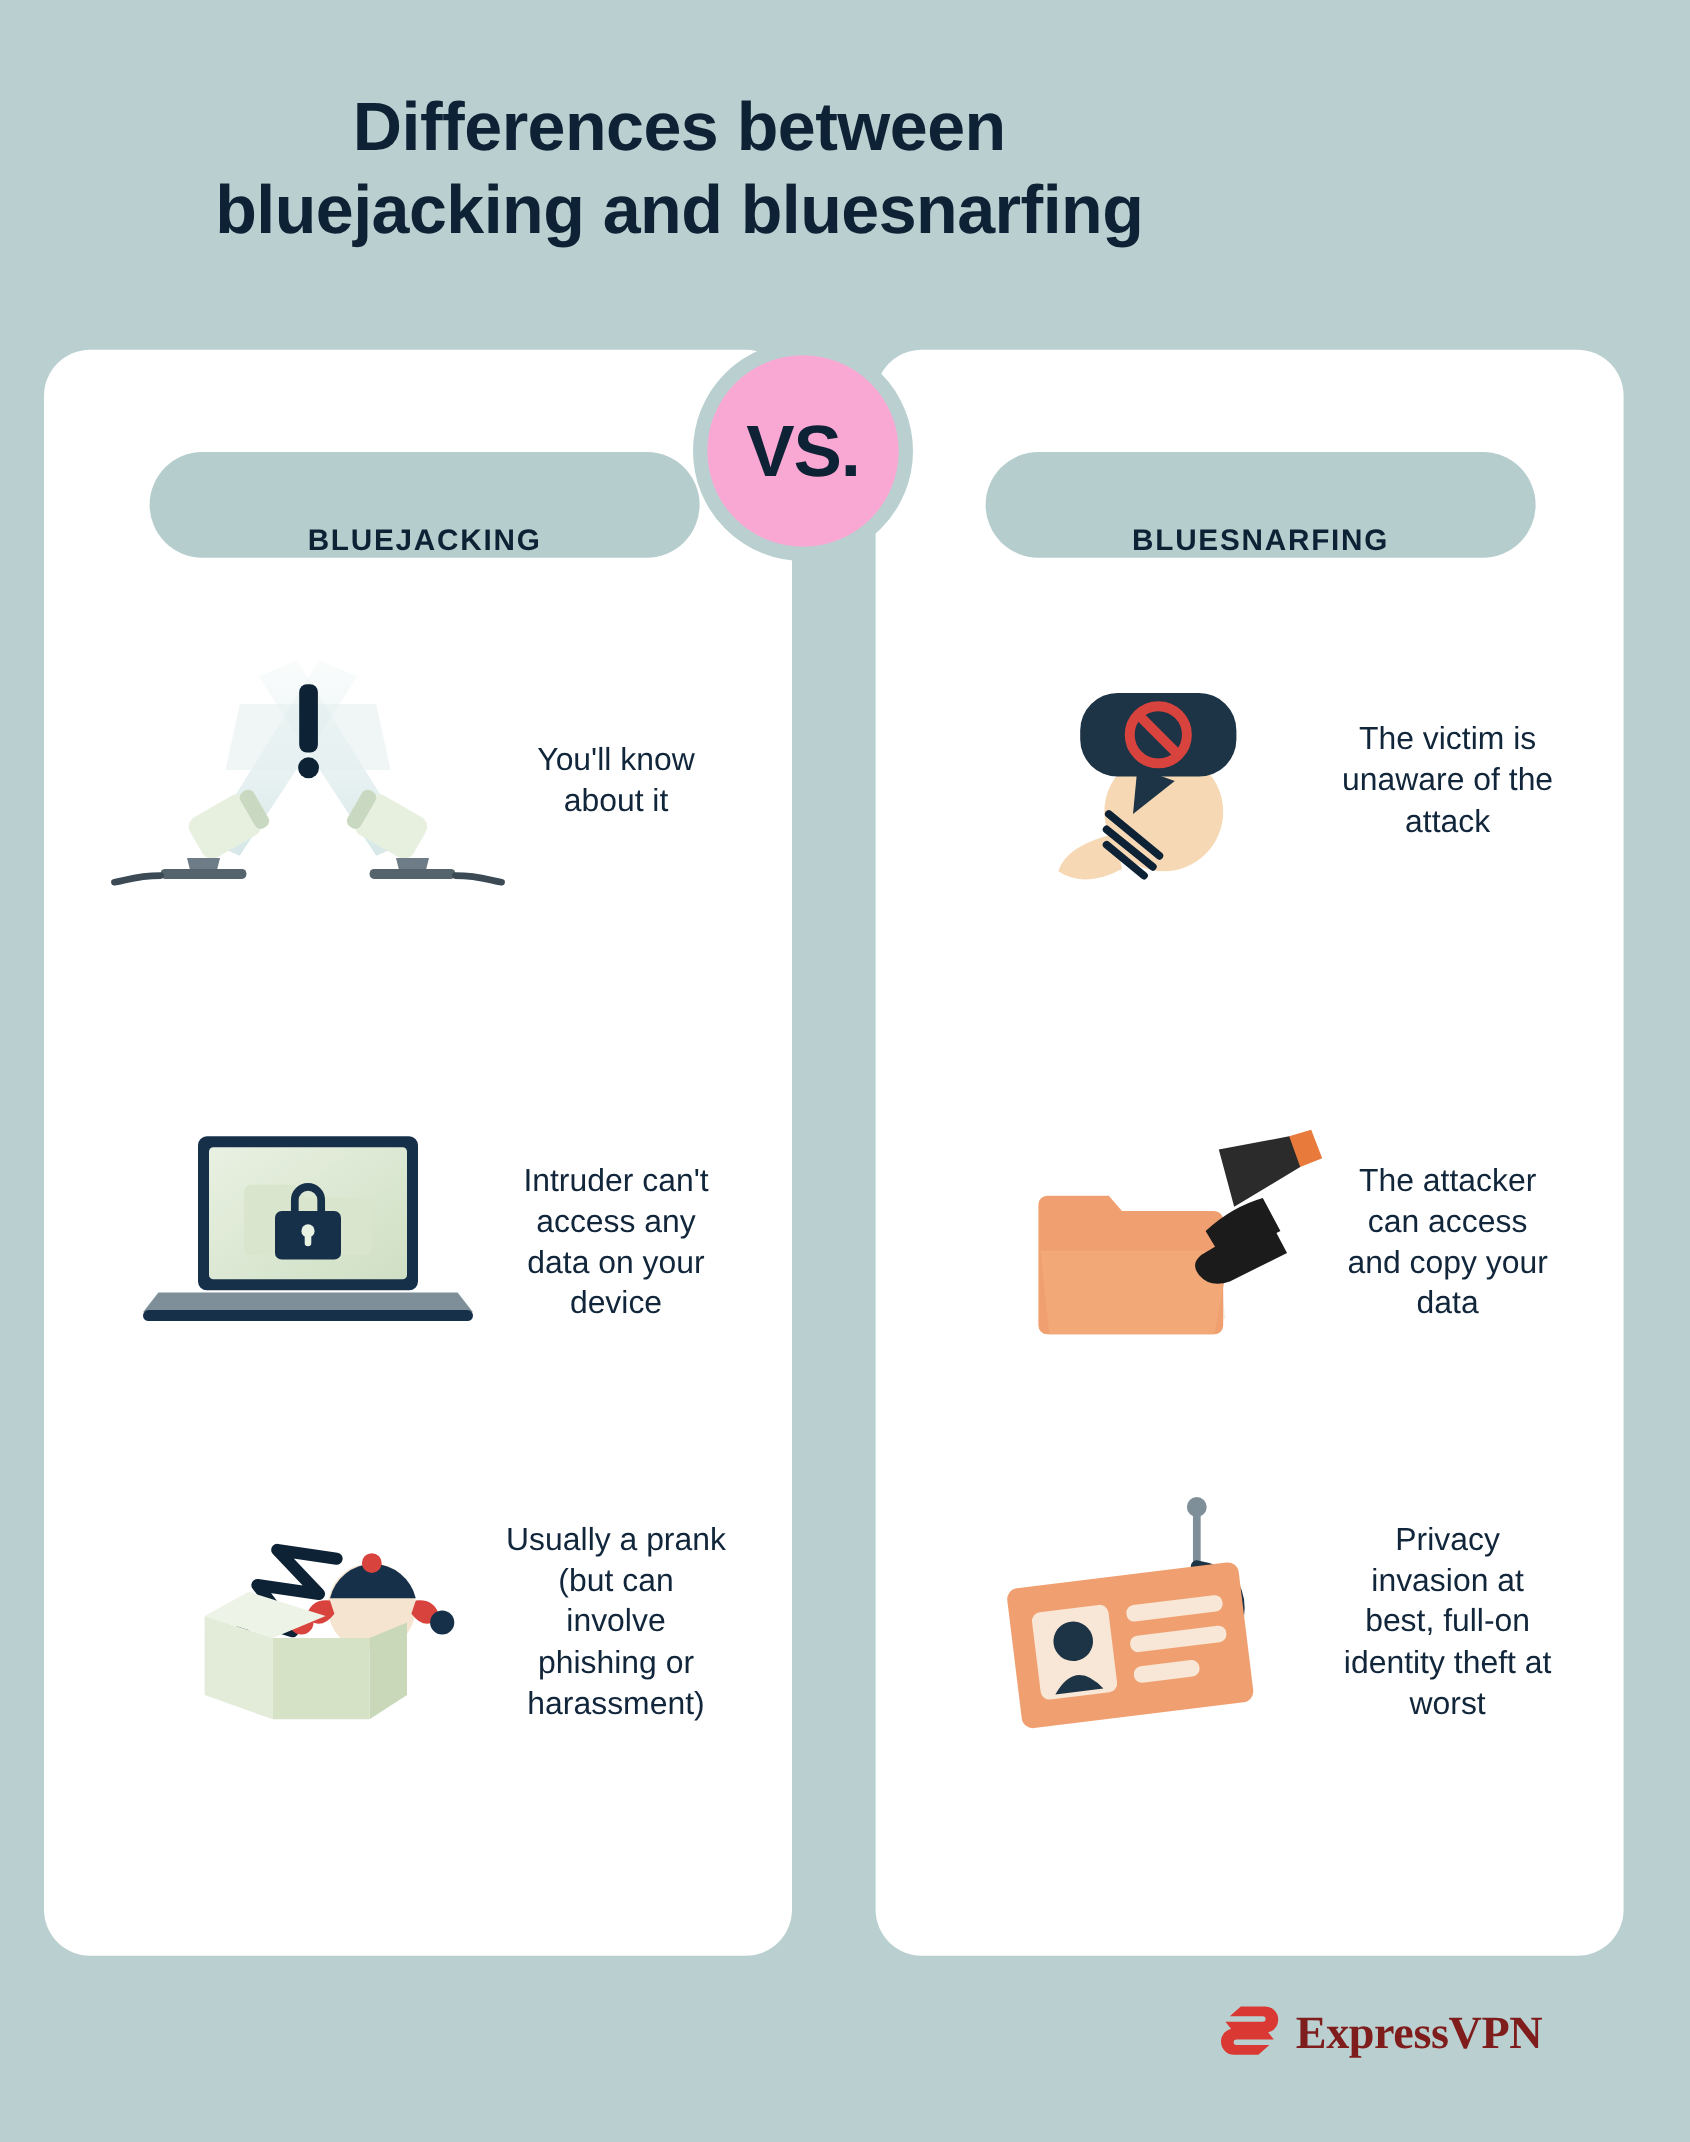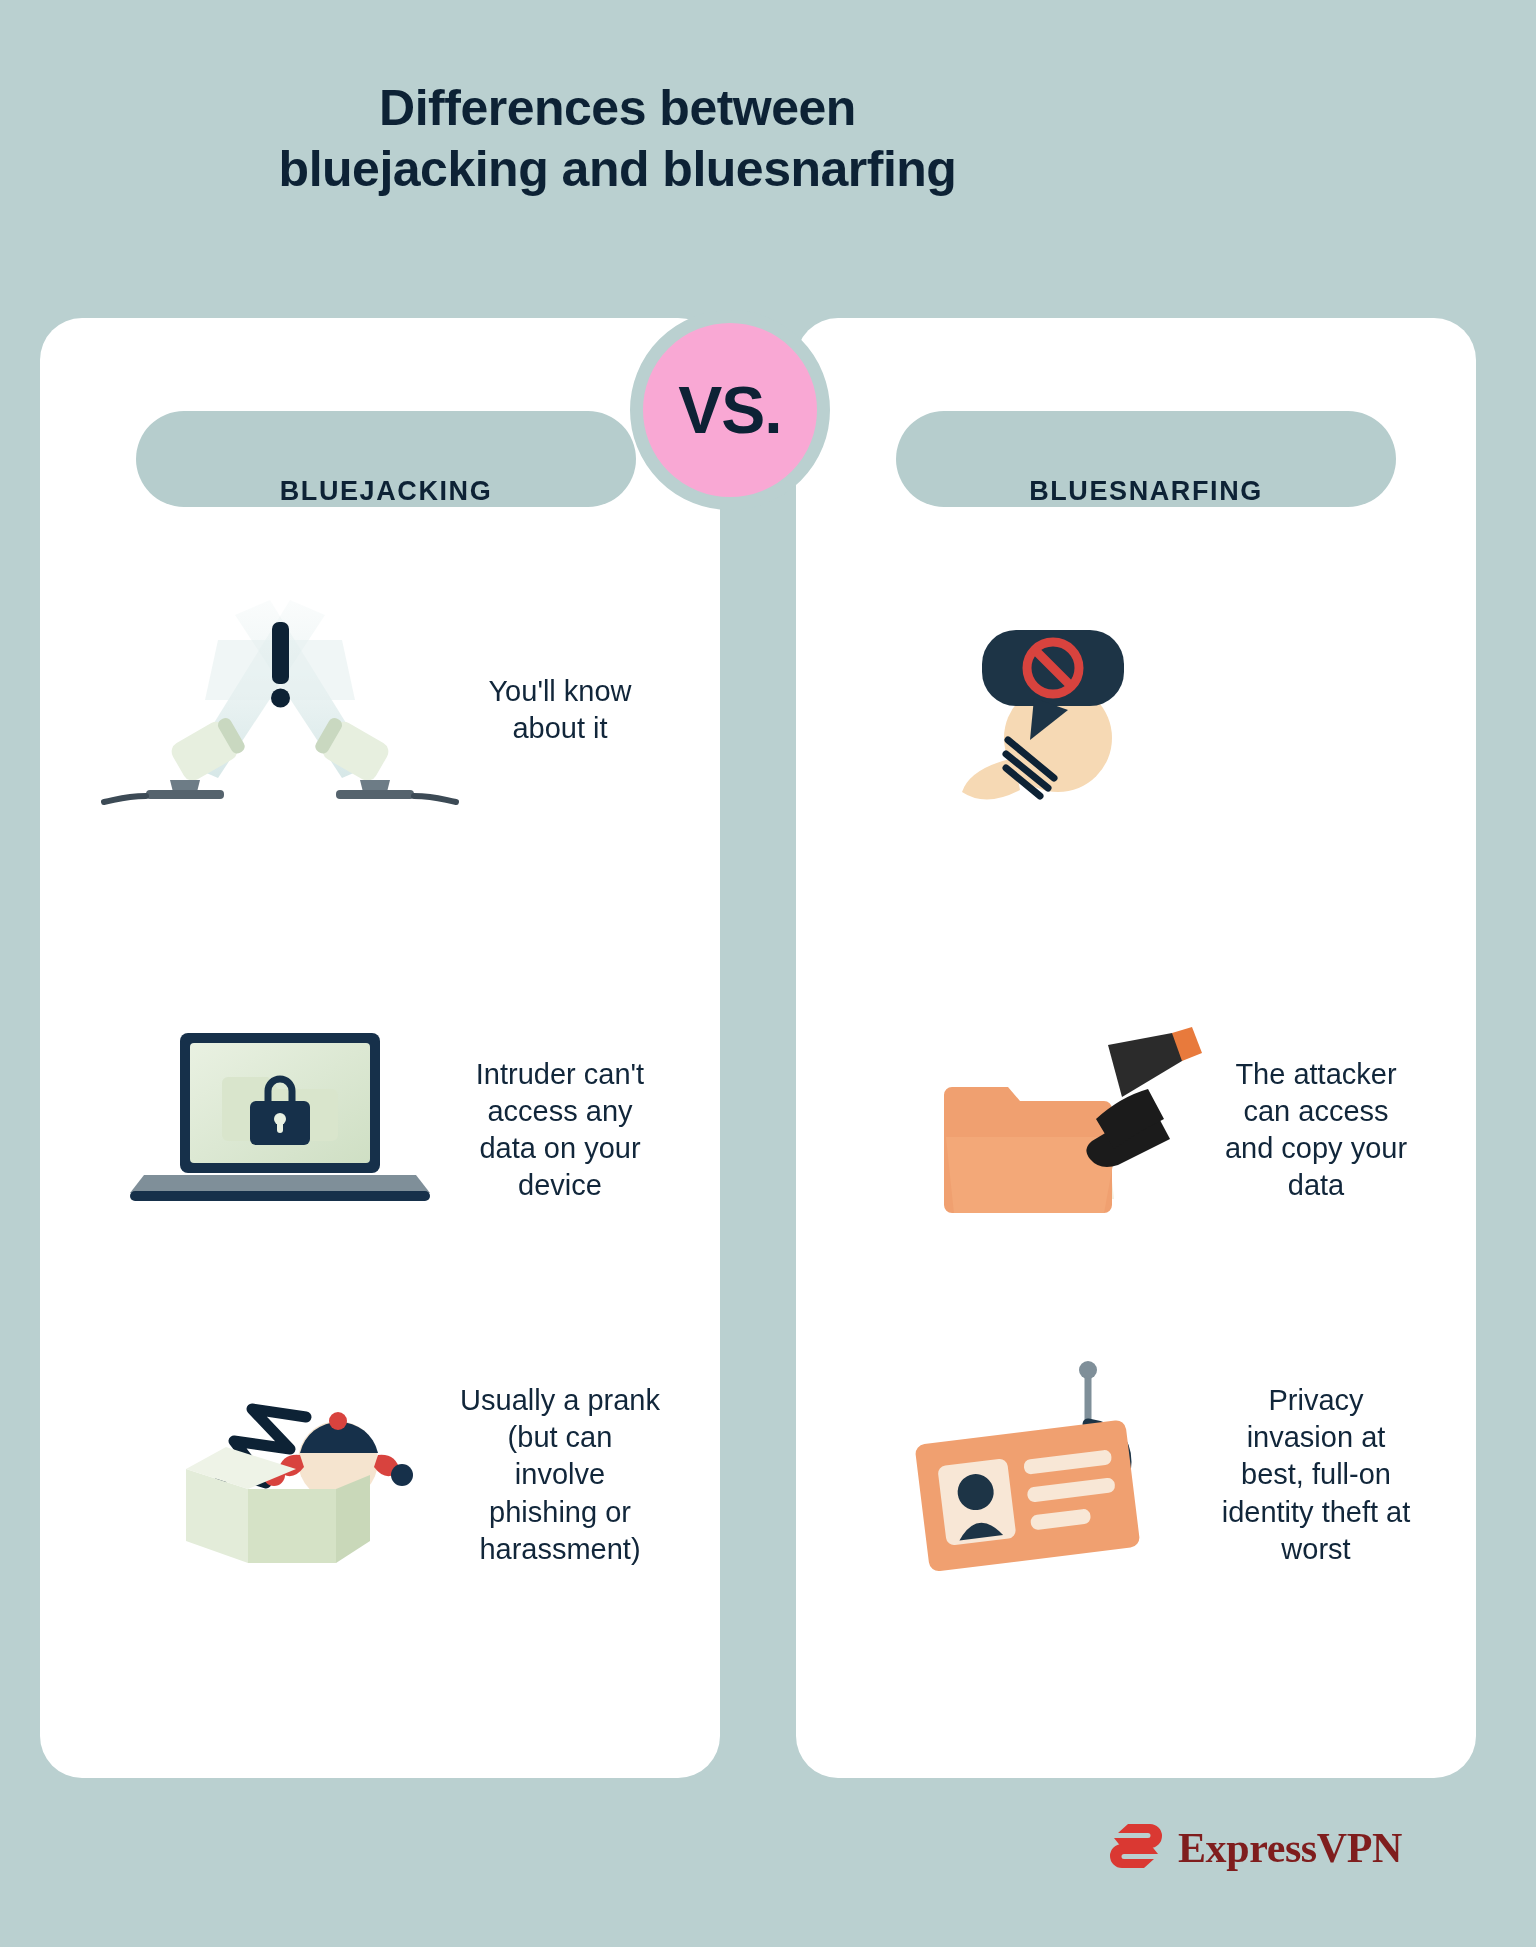--- a/index.html
+++ b/index.html
@@ -18,21 +18,21 @@
   }
 
   
   .title {
     position: absolute;
     top: 78px;
     left: 0;
     width: 1235px;
     text-align: center;
     color: #0d2235;
-    font-size: 50px;
+    font-size: 62px;
     font-weight: bold;
     line-height: 1.22;
     letter-spacing: -0.5px;
   }
 
   
   .panel {
     position: absolute;
     top: 318px;
     width: 680px;
@@ -261,20 +261,21 @@
           <line x1="150" y1="164" x2="192" y2="198"></line>
           <line x1="150" y1="178" x2="184" y2="206"></line>
         </g>
 
         <rect x="126" y="40" width="142" height="76" rx="34" fill="#1d3446"></rect>
         <path d="M178 108 l-4 42 l38 -30 z" fill="#1d3446"></path>
         <circle cx="197" cy="78" r="26" fill="none" stroke="#d8433e" stroke-width="9"></circle>
         <line x1="180" y1="61" x2="214" y2="95" stroke="#d8433e" stroke-width="9" stroke-linecap="round"></line>
       </svg>
     </div>
+    <div class="caption">The victim is unaware of the attack</div>
   </div>
 
   <div class="row col-right row-2">
     <div class="art">
       <svg width="360" height="220" viewBox="0 0 360 220">
 
         <path d="M118 92 h130 l10 92 h-140 z" fill="#f4efe0"></path>
 
         <path d="M96 72 h56 l12 14 h84 a8 8 0 0 1 8 8 v96 a8 8 0 0 1 -8 8 h-152 a8 8 0 0 1 -8 -8 v-110 a8 8 0 0 1 8 -8 z" fill="#f0a070"></path>
 

